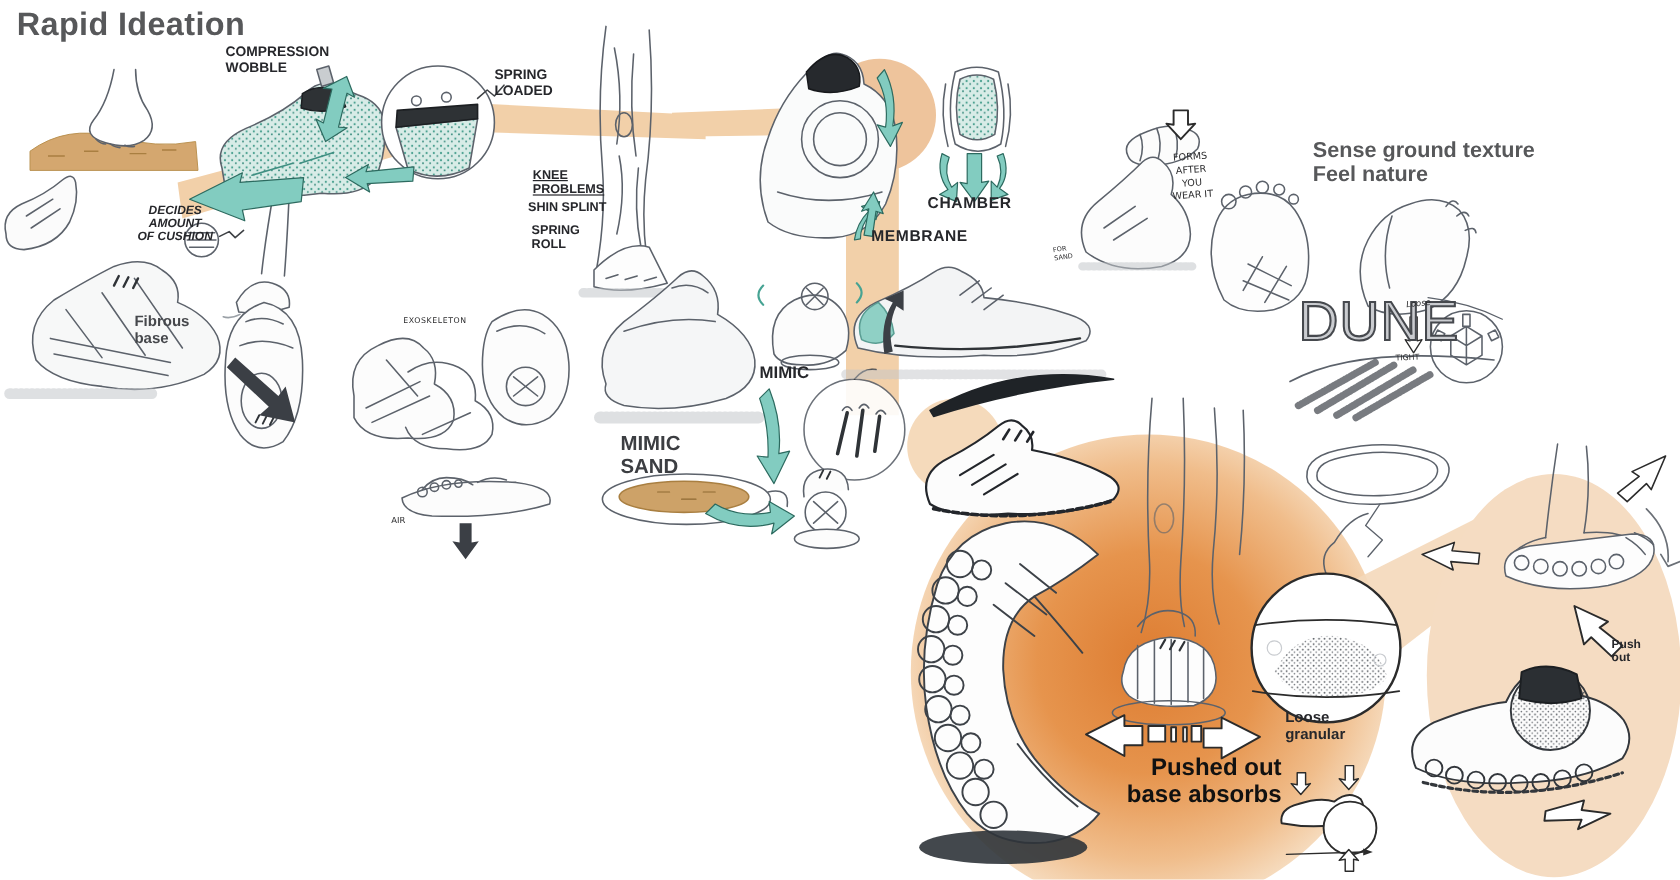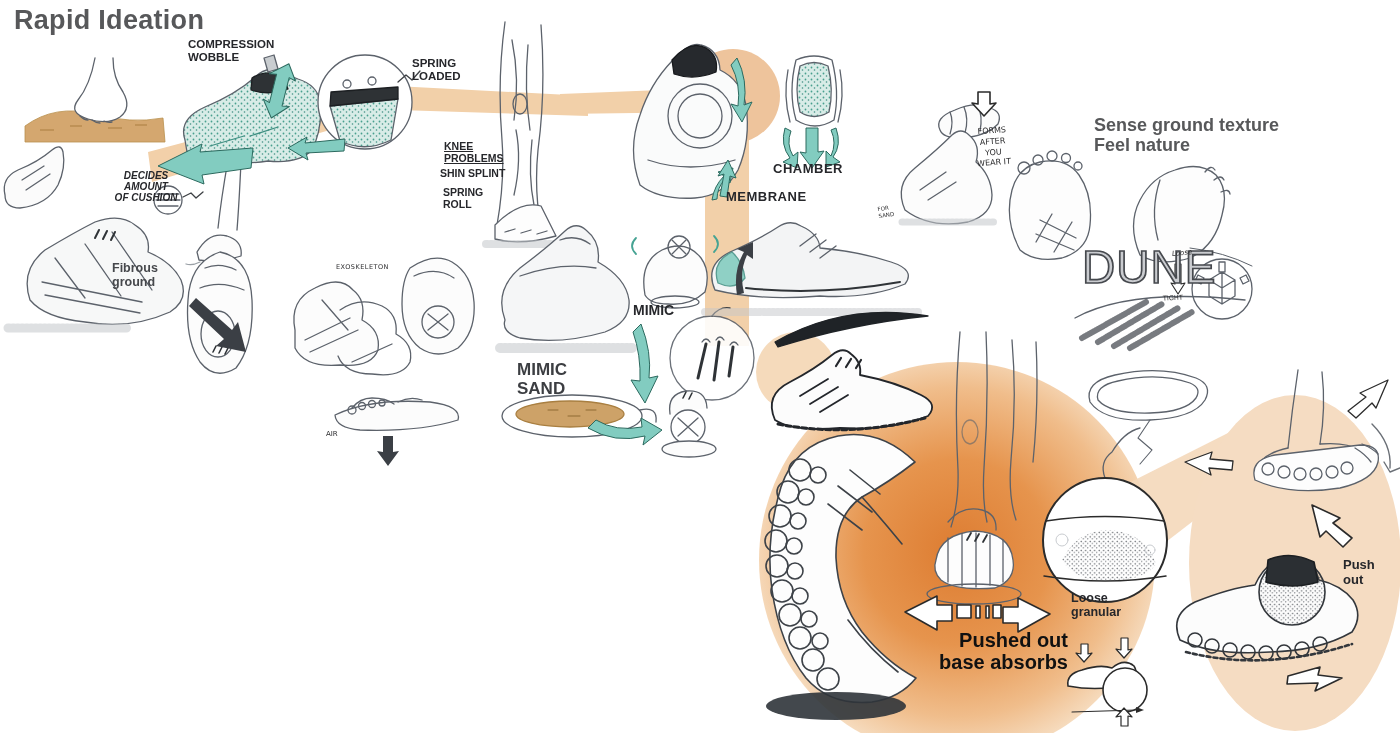--- a/index.html
+++ b/index.html
@@ -17,21 +17,21 @@
   .ankle{left:443px;top:187px;font-size:10.5px;}
   .decides{left:102px;top:170px;width:88px;font-size:10px;text-align:center;font-style:italic;}
   .fibrous{left:112px;top:261px;font-size:12.5px;color:#46484c;}
   .mimic{left:517px;top:360px;font-size:17px;color:#3c3e42;}
   .wobble{left:633px;top:303px;font-size:14px;}
   .chamber{left:773px;top:162px;font-size:13px;letter-spacing:.5px;}
   .membrane{left:726px;top:190px;font-size:13px;letter-spacing:.5px;}
   .sense{left:1094px;top:115px;font-size:18px;color:#57585a;}
   .loosegran{left:1071px;top:591px;font-size:12.5px;}
   .pushed{left:898px;top:629px;width:170px;font-size:20px;text-align:right;color:#111;}
-  .pushout{left:1343px;top:558px;font-size:13px;}
+  .pushout{left:1343px;top:532px;font-size:10px;}
   .reforms{left:1300px;top:687px;font-size:12.5px;margin-top:46px;}
   .hand{font-family:"DejaVu Sans",sans-serif;font-weight:normal;color:#2c2c2e;}
   .formsafter{left:967px;top:126px;width:52px;font-size:8px;text-align:center;
               line-height:1.35;transform:rotate(-4deg);}
   .forsand{left:878px;top:205px;font-size:5.5px;line-height:1.2;transform:rotate(-8deg);}
   .exo{left:336px;top:264px;font-size:6.5px;letter-spacing:.5px;}
   .air{left:326px;top:431px;font-size:7px;}
   .dune{left:1082px;top:242px;font-size:46px;font-weight:normal;color:#caccd0;
         -webkit-text-stroke:1.7px #46494e;letter-spacing:1px;z-index:5;}
   .loosew{left:1172px;top:250px;font-size:7px;font-style:italic;transform:rotate(-6deg);}
@@ -427,21 +427,21 @@
   <div class="lbl spring">SPRING
 LOADED</div>
   <div class="lbl knee">KNEE
 PROBLEMS</div>
   <div class="lbl shin">SHIN SPLINT</div>
   <div class="lbl ankle">SPRING
 ROLL</div>
   <div class="lbl decides">DECIDES AMOUNT
 OF CUSHION</div>
   <div class="lbl fibrous">Fibrous
-ground</div>
+base</div>
   <div class="lbl mimic">MIMIC
 SAND</div>
   <div class="lbl wobble">MIMIC</div>
   <div class="lbl chamber">CHAMBER</div>
   <div class="lbl membrane">MEMBRANE</div>
   <div class="lbl sense">Sense ground texture
 Feel nature</div>
   <div class="lbl loosegran">Loose
 granular</div>
   <div class="lbl pushed">Pushed out

